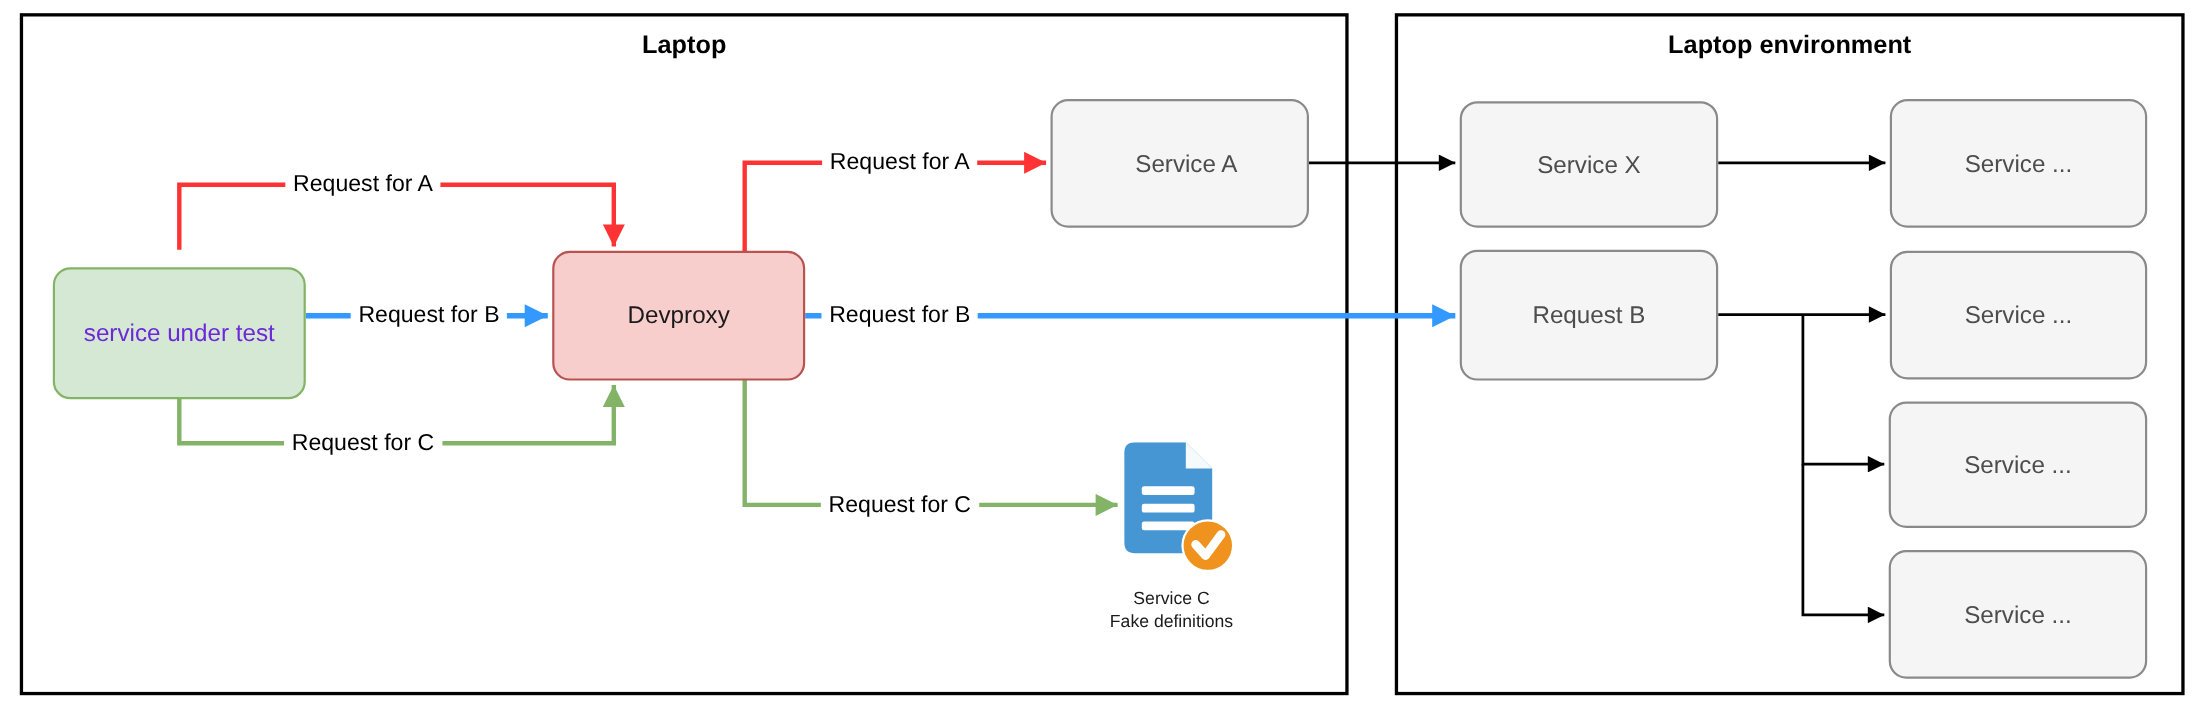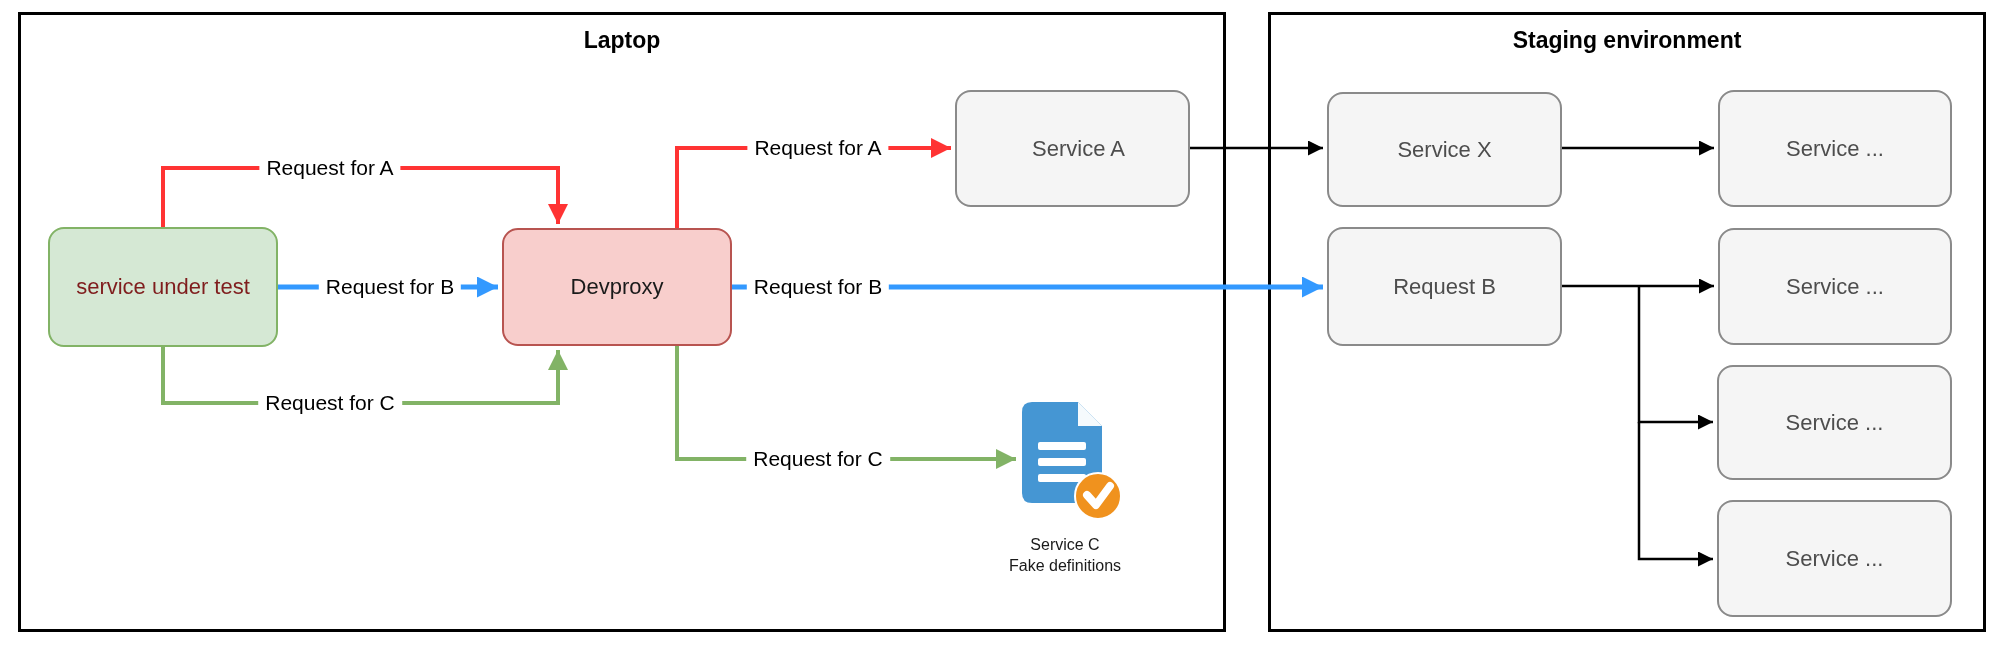--- a/index.html
+++ b/index.html
@@ -13,21 +13,21 @@
   }
   .container-title{
     position:absolute;top:12px;left:0;width:100%;text-align:center;
     font-size:23px;font-weight:bold;color:#000000;z-index:1;
   }
   .node{
     position:absolute;box-sizing:border-box;border-radius:16px;
     display:flex;align-items:center;justify-content:center;
     font-size:22px;z-index:3;
   }
-  .node-green{background:var(--green-fill,#d5e8d4);border:2px solid var(--green-border,#82b366);color:#7f1d1d;}
+  .node-green{background:var(--green-fill,#d5e8d4);border:2px solid var(--green-border,#82b366);color:#6d28d9;margin-top:16px;}
   .node-red{background:var(--red-fill,#f8cecc);border:2px solid var(--red-border,#b85450);color:#1a1a1a;}
   .node-gray{background:var(--gray-fill,#f5f5f5);border:2px solid var(--gray-border,#8a8a8a);color:var(--gray-text,#4d4d4d);}
   #edge-layer{position:absolute;left:0;top:0;z-index:2;pointer-events:none;}
   .edge-label{
     position:absolute;transform:translate(-50%,-50%);
     background:#ffffff;padding:0 7px;font-size:21px;color:#000;
     white-space:nowrap;z-index:4;line-height:26px;
   }
   .icon-caption{
     position:absolute;transform:translate(-50%,-50%);
@@ -36,21 +36,21 @@
   #service-c-icon{position:absolute;left:1022px;top:402px;z-index:3;}
 </style>
 </head>
 <body>
 
 <div class="container" style="left:18px;top:12px;width:1208px;height:620px;">
   <div class="container-title">Laptop</div>
 </div>
 
 <div class="container" style="left:1268px;top:12px;width:718px;height:620px;">
-  <div class="container-title">Staging environment</div>
+  <div class="container-title">Laptop environment</div>
 </div>
 
 <svg id="edge-layer" width="2000" height="653">
   <defs>
     <marker id="arrow-red" viewBox="0 0 12 12" refX="12" refY="6" markerWidth="26" markerHeight="20" markerUnits="userSpaceOnUse" orient="auto">
       <path d="M0,0 L12,6 L0,12 Z" style="fill:var(--red,#FF3333)"></path>
     </marker>
     <marker id="arrow-blue" viewBox="0 0 12 12" refX="12" refY="6" markerWidth="28" markerHeight="21" markerUnits="userSpaceOnUse" orient="auto">
       <path d="M0,0 L12,6 L0,12 Z" style="fill:var(--blue,#3399FF)"></path>
     </marker>

